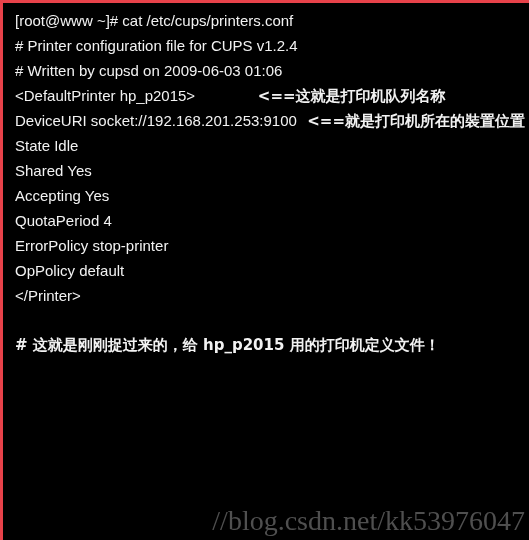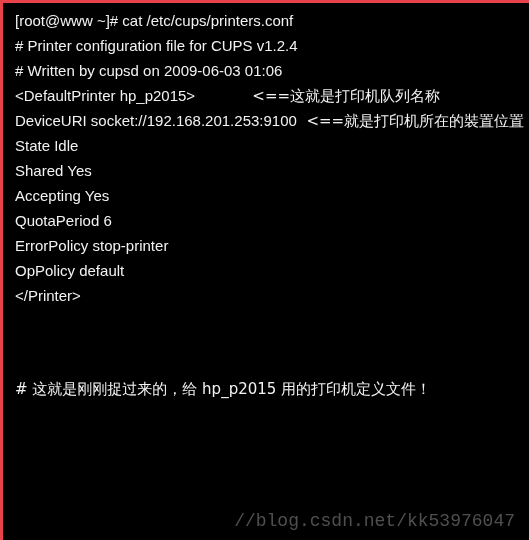--- a/index.html
+++ b/index.html
@@ -36,29 +36,28 @@
     white-space: pre;
     letter-spacing: 0px;
     font-weight: 400;
     text-rendering: optimizeLegibility;
   }
   .line.blank {
     color: transparent;
   }
   .cjk {
     font-family: "DejaVu Sans", "Liberation Sans", sans-serif;
-    font-weight: 400;
-    margin-top: 44px;
+    font-weight: 700;
   }
   #watermark {
     position: absolute;
-    right: 14px;
+    right: 4px;
     bottom: 6px;
-    font-family: Liberation Mono, monospace;
-    font-size: 18px;
+    font-family: Liberation Serif, serif;
+    font-size: 28px;
     line-height: 26px;
     color: #6a6a6a;
     opacity: 0.75;
     white-space: pre;
     pointer-events: none;
     letter-spacing: 0px;
   }
 </style>
 </head>
 <body>
@@ -79,21 +78,21 @@
     <div class="line"><span>DeviceURI socket://192.168.201.253:9100</span><span class="cjk">  &lt;==就是打印机所在的裝置位置</span></div>
 
     <div class="line"><span>State Idle</span></div>
 
 
     <div class="line"><span>Shared Yes</span></div>
 
     <div class="line"><span>Accepting Yes</span></div>
 
 
-    <div class="line"><span>QuotaPeriod 6</span></div>
+    <div class="line"><span>QuotaPeriod 4</span></div>
 
 
 
     <div class="line"><span>ErrorPolicy stop-printer</span></div>
 
     <div class="line"><span>OpPolicy default</span></div>
 
     <div class="line"><span>&lt;/Printer&gt;</span></div>
 
     <div class="line blank"><span></span></div>

